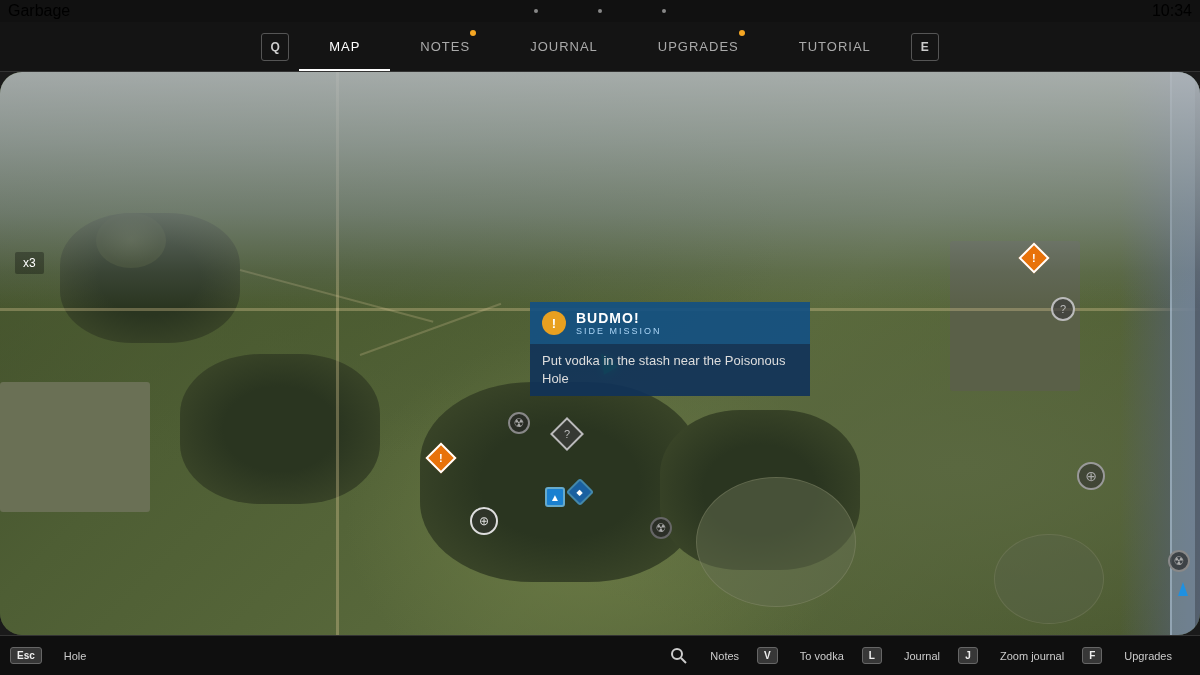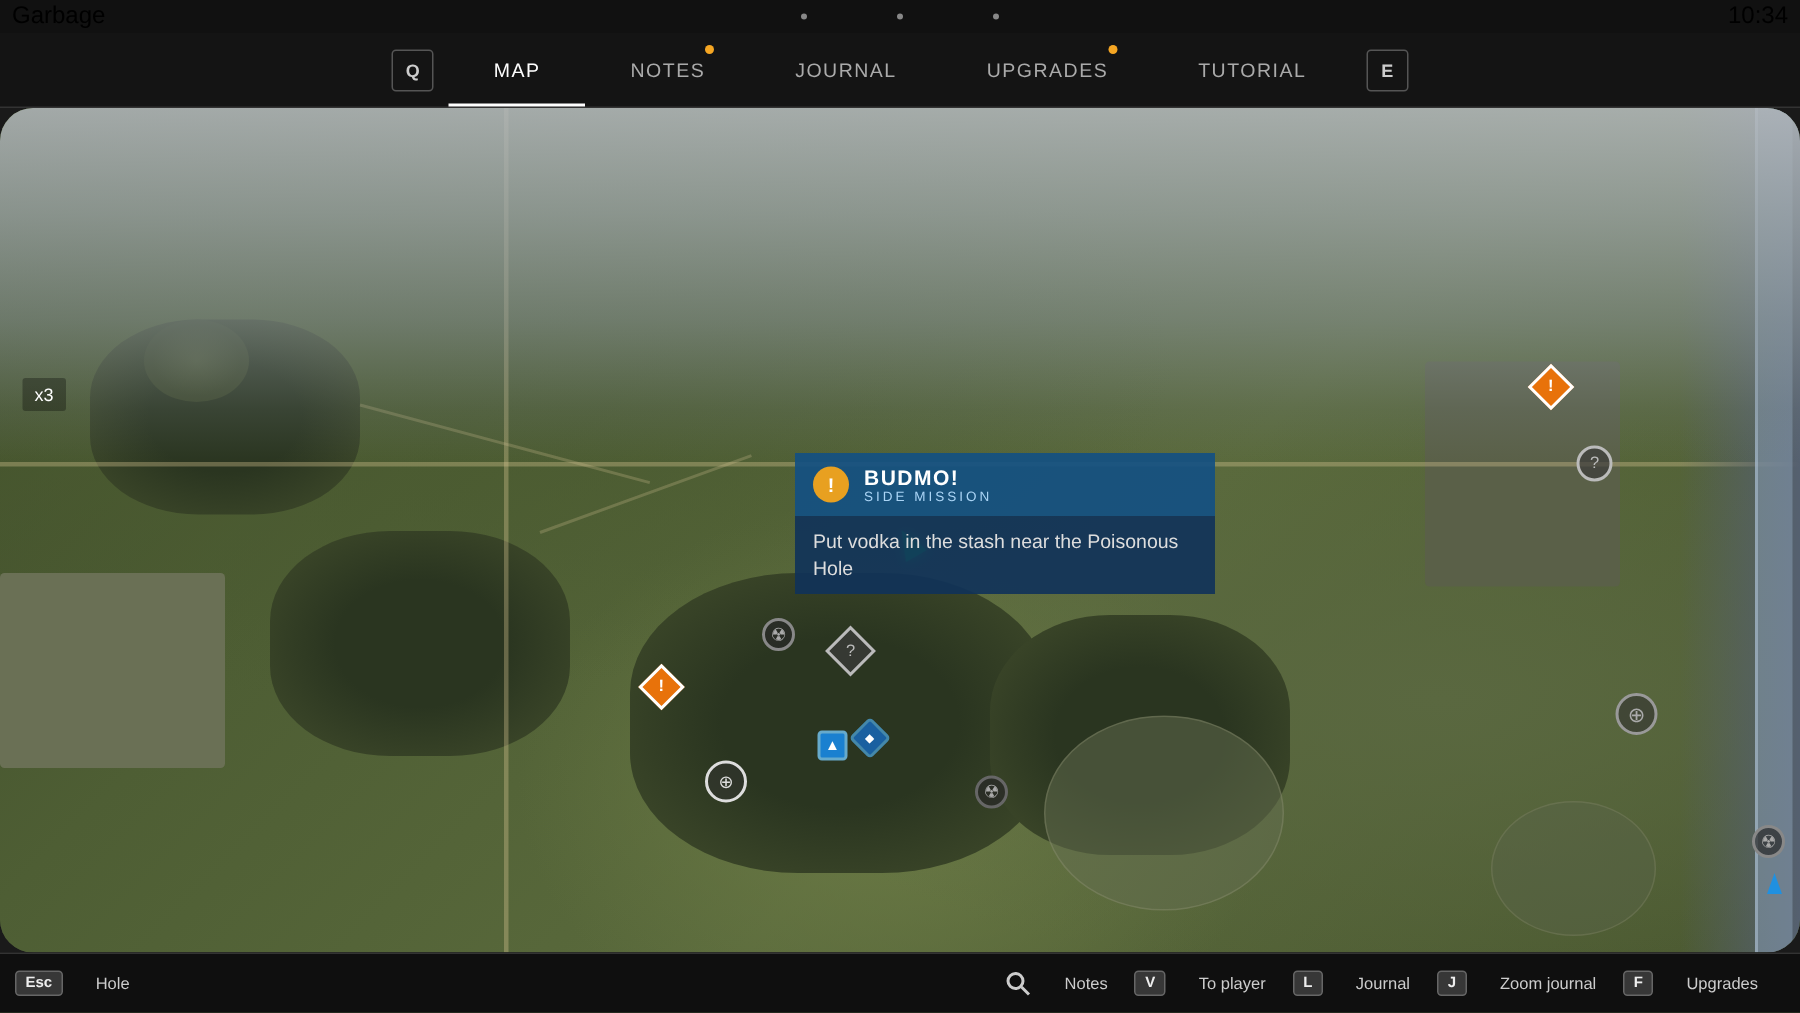--- a/index.html
+++ b/index.html
@@ -486,21 +486,21 @@
   <div class="bottom-action">
     <svg width="18" height="18" viewBox="0 0 18 18">
       <circle cx="7" cy="7" r="5" stroke="#ccc" stroke-width="2" fill="none"></circle>
       <line x1="11" y1="11" x2="16" y2="16" stroke="#ccc" stroke-width="2"></line>
     </svg>
     <span class="action-label">Notes</span>
   </div>
 
   <div class="bottom-action">
     <span class="key-box">V</span>
-    <span class="action-label">To player</span>
+    <span class="action-label">To vodka</span>
   </div>
 
   <div class="bottom-action">
     <span class="key-box">L</span>
     <span class="action-label">Journal</span>
   </div>
 
   <div class="bottom-action">
     <span class="key-box">J</span>
     <span class="action-label">Zoom journal</span>

